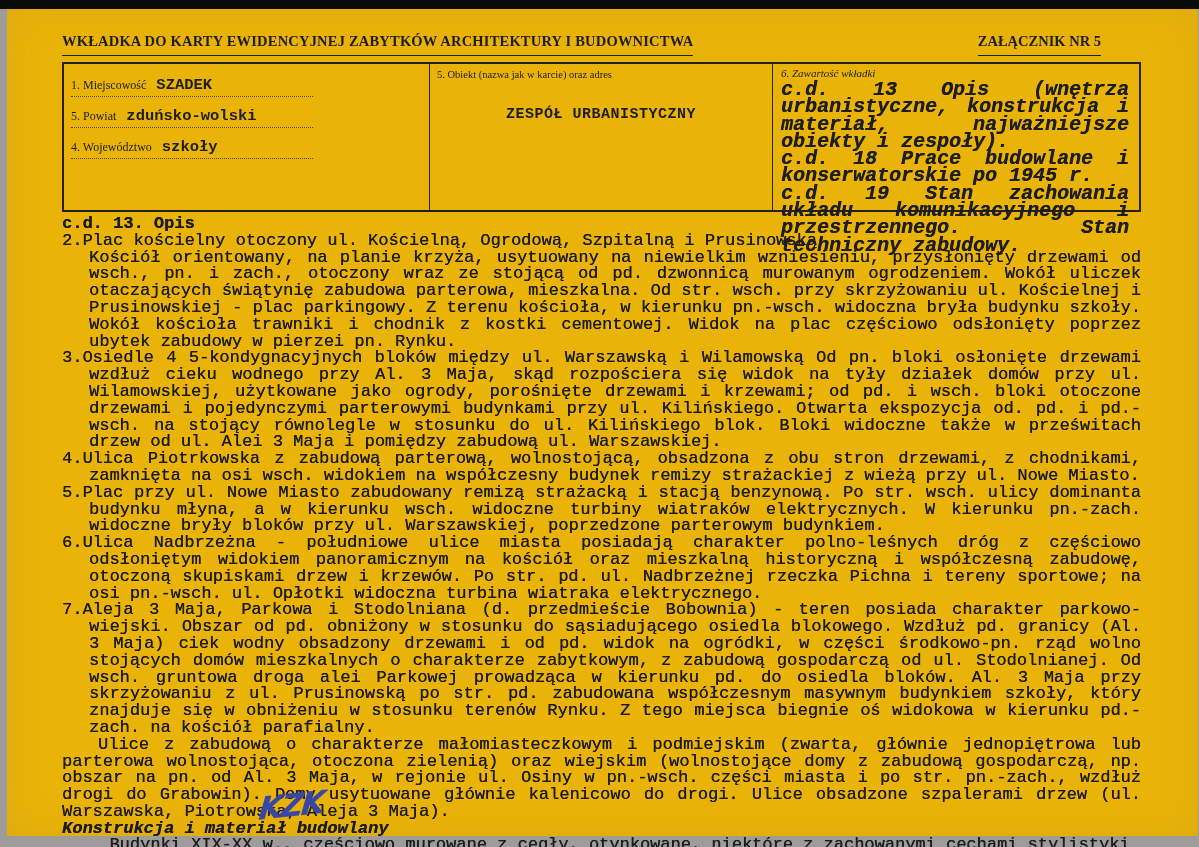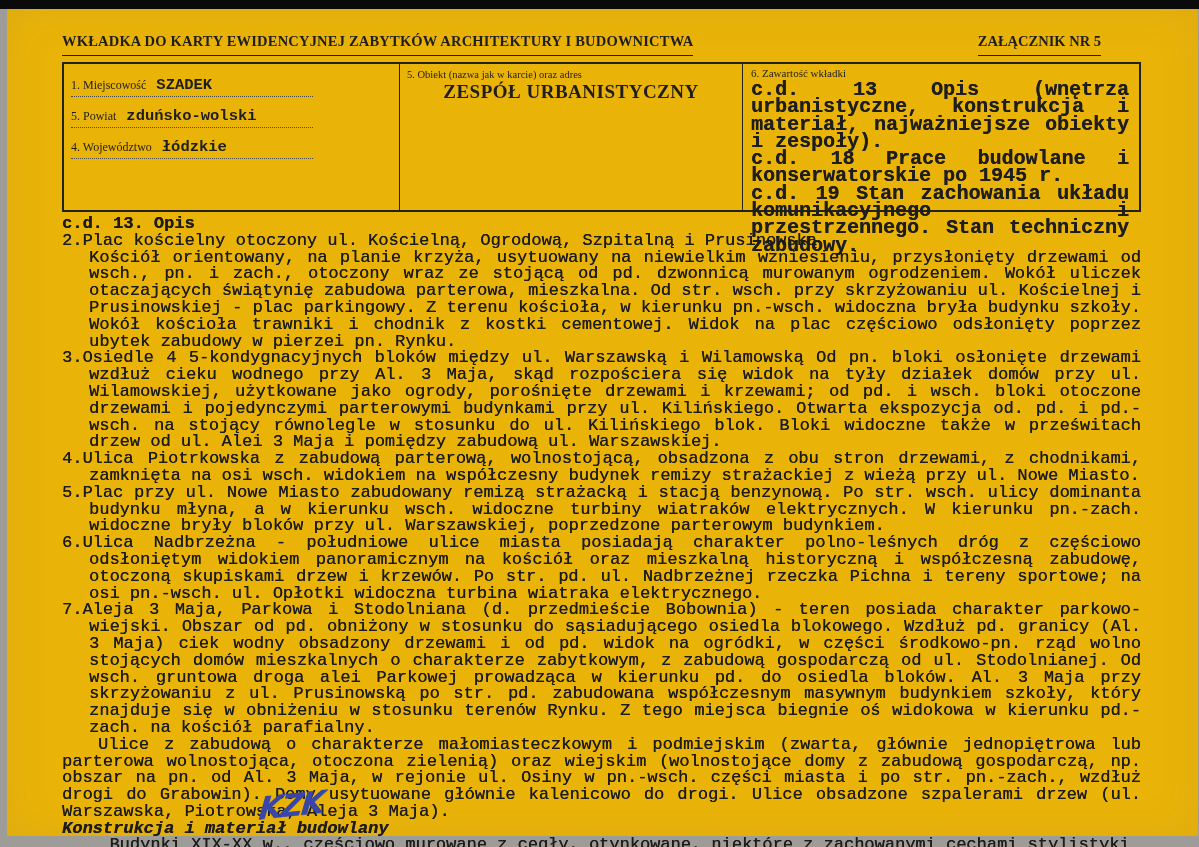--- a/index.html
+++ b/index.html
@@ -36,45 +36,45 @@
   
   .form-table {
     margin: 6px 57px 0 55px;
     height: 150px;
     display: flex;
     border: 2px solid #222;
     box-sizing: border-box;
   }
   .col { box-sizing: border-box; }
   .col1 {
-    width: 336px; border-right: 1.5px solid #222;
+    width: 366px; border-right: 1.5px solid #222;
     padding: 12px 8px 0 7px;
   }
   .field {
     display: flex; align-items: baseline; gap: 10px;
     width: 242px; height: 20px;
     border-bottom: 1.5px dotted #4a4a4a;
     margin-bottom: 10px;
   }
   .f-label { font-size: 12px; white-space: nowrap; }
   .f-value {
     font-family: "Liberation Mono", "DejaVu Sans Mono", monospace;
     font-size: 15.5px; font-weight: bold; white-space: nowrap;
   }
   .col2 {
     width: 343px; border-right: 1.5px solid #222;
     padding: 4px 7px 8px 7px;
   }
   .col-label { font-size: 10.5px; line-height: 13px; }
   .object-value {
-    margin-top: 0; text-align: center;
-    font-family: Liberation Serif, serif;
-    font-size: 19px; font-weight: bold; letter-spacing: 0.5px;
+    margin-top: 25px; text-align: center;
+    font-family: Liberation Mono, monospace;
+    font-size: 15px; font-weight: bold; letter-spacing: 0.5px;
   }
-  .col3 { flex: 1; padding: 3px 10px 0 8px; }
+  .col3 { flex: 1; padding: 3px 10px 0 8px; font-style: italic; }
   .col3 .col-label { font-size: 11px; margin-bottom: 1px; }
   .content-entry {
     font-family: "Liberation Mono", "DejaVu Sans Mono", monospace;
     font-size: 20px; font-weight: bold;
     line-height: 17.3px;
     text-align: justify;
     text-shadow: 0.2px 0 0 currentColor;
   }
   
   .body-text {
@@ -126,21 +126,21 @@
       <div class="field">
         <span class="f-label">1. Miejscowość</span>
         <span class="f-value">SZADEK</span>
       </div>
       <div class="field">
         <span class="f-label">5. Powiat</span>
         <span class="f-value">zduńsko-wolski</span>
       </div>
       <div class="field">
         <span class="f-label">4. Województwo</span>
-        <span class="f-value">łódzkie</span>
+        <span class="f-value">szkoły</span>
       </div>
     </div>
 
     <div class="col col2">
       <div class="col-label">5. Obiekt (nazwa jak w karcie) oraz adres</div>
       <div class="object-value">ZESPÓŁ URBANISTYCZNY</div>
     </div>
 
     <div class="col col3">
       <div class="col-label">6. Zawartość wkładki</div>

